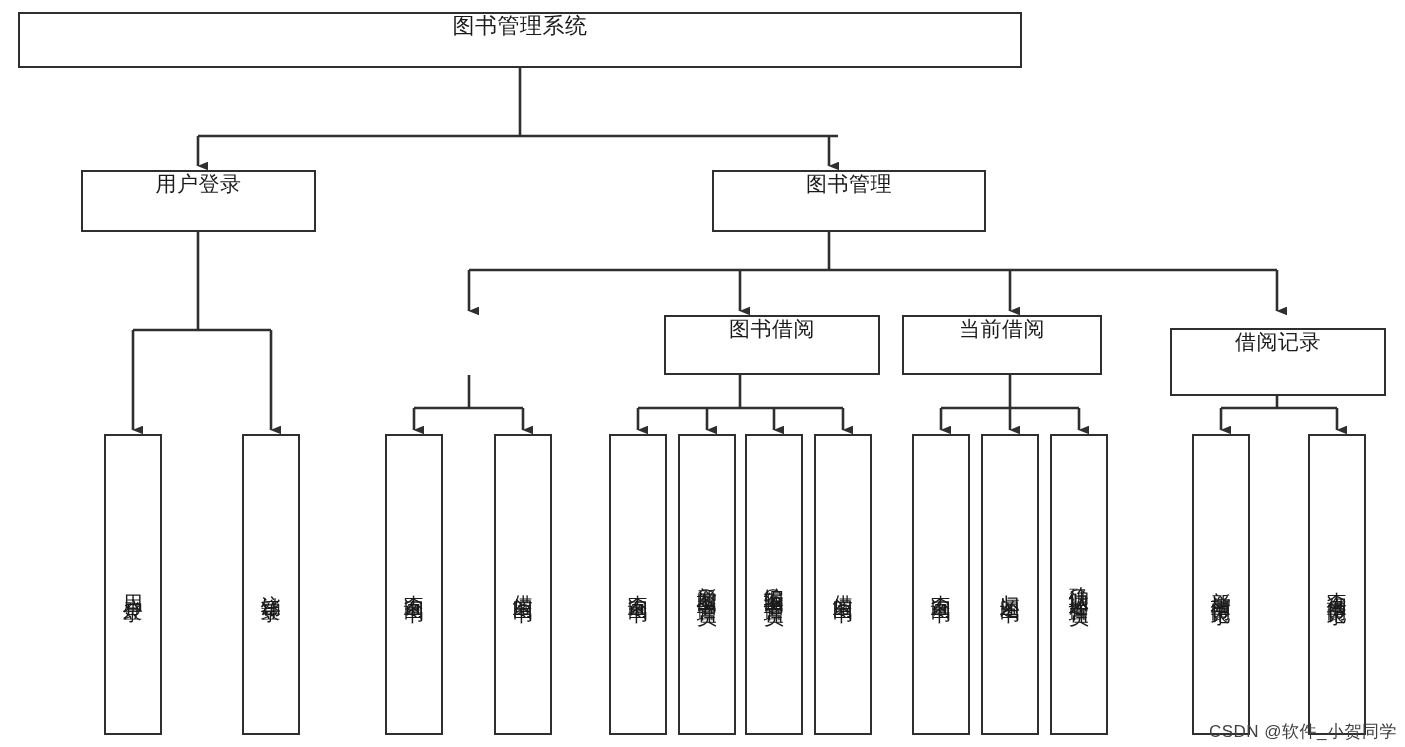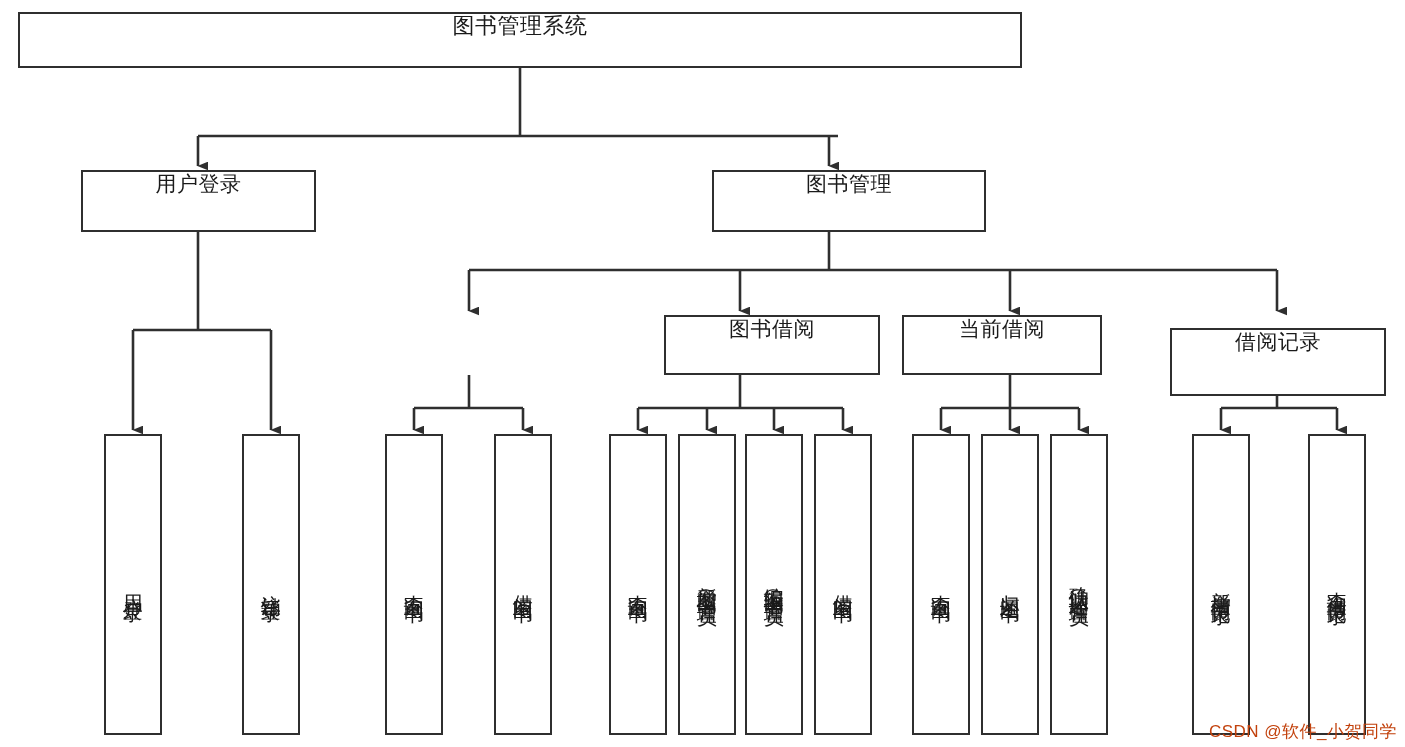--- a/index.html
+++ b/index.html
@@ -59,21 +59,21 @@
   }
   .node .label {
     display: block;
   }
   .node.root { font-size: 22px; }
   .watermark {
     position: absolute;
     right: 8px;
     bottom: 4px;
     font-size: 17px;
-    color: #c2410c;
+    color: #404040;
     letter-spacing: 0.5px;
     white-space: nowrap;
     user-select: none;
   }
 </style>
 </head>
 <body>
 
 <div id="diagram-root">
 

